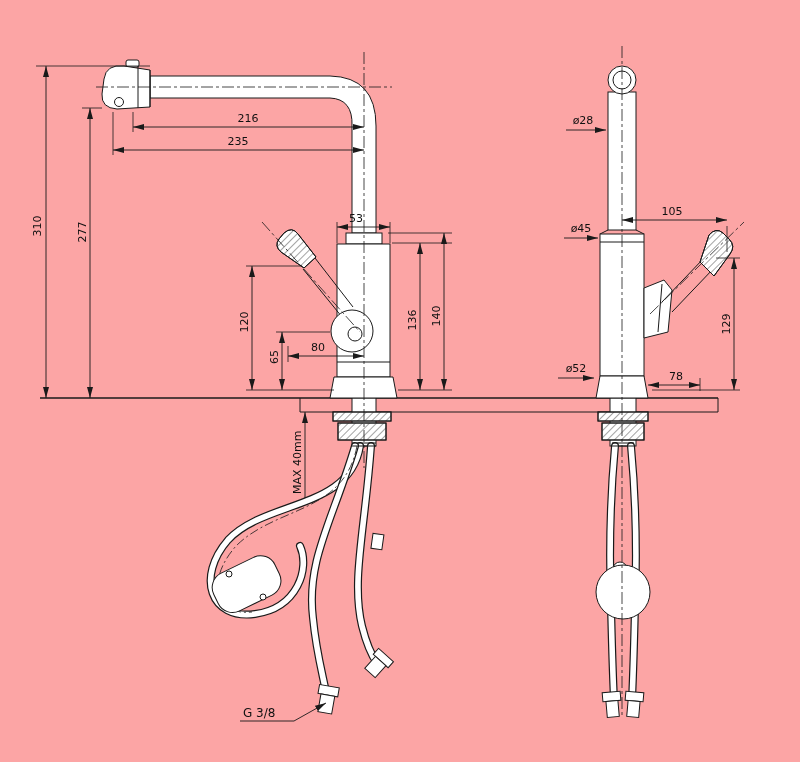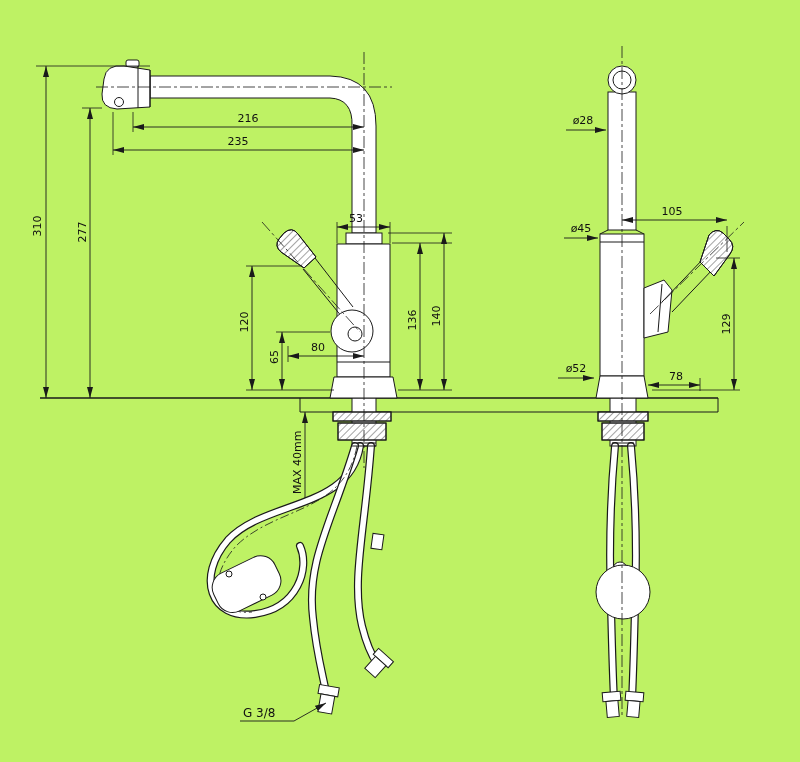--- a/index.html
+++ b/index.html
@@ -1,16 +1,16 @@
 <!DOCTYPE html>
 <html><head>
 <meta charset="utf-8">
 <style>
   html,body{margin:0;padding:0;background:#ffffff;}
-  .page{width:800px;height:762px;background:#bef264;position:relative;overflow:hidden;}
+  .page{width:800px;height:762px;background:#fca5a5;position:relative;overflow:hidden;}
   svg{display:block;}
   .ln{stroke:#1a1a1a;stroke-width:1;fill:none;}
   .lnt{stroke:#1a1a1a;stroke-width:1.3;fill:none;}
   .fw{fill:#ffffff;stroke:#1a1a1a;stroke-width:1;}
   .hatched{fill:url(#hatch);stroke:#1a1a1a;stroke-width:1;}
   .dim{stroke:#1a1a1a;stroke-width:0.9;fill:none;}
   .ext{stroke:#1a1a1a;stroke-width:0.8;fill:none;}
   .cl{stroke:#1a1a1a;stroke-width:0.8;fill:none;stroke-dasharray:12 3 3 3;}
   .clh{stroke:#1a1a1a;stroke-width:0.8;fill:none;stroke-dasharray:9 3 2 3;}
   .hose-o{stroke:#1a1a1a;stroke-width:8;fill:none;stroke-linecap:round;}

